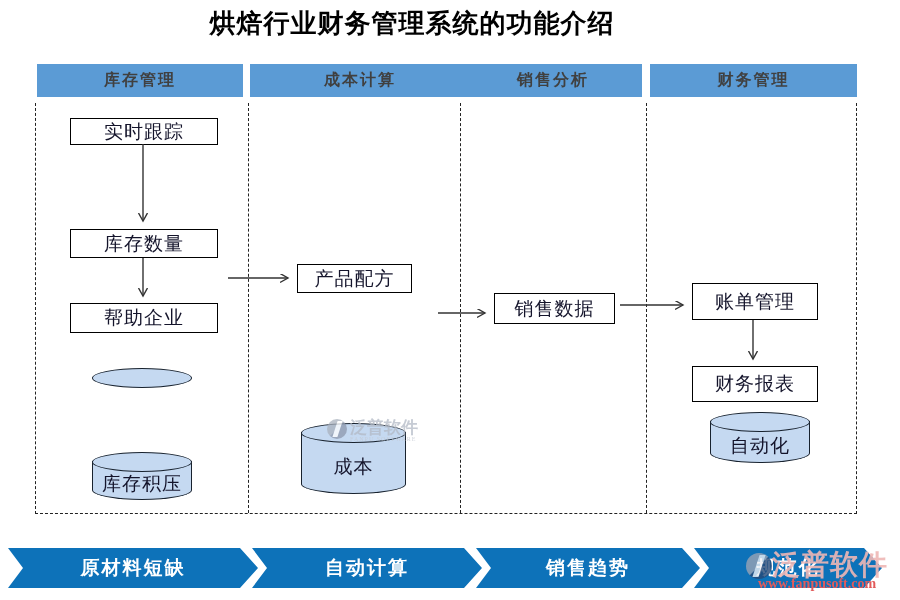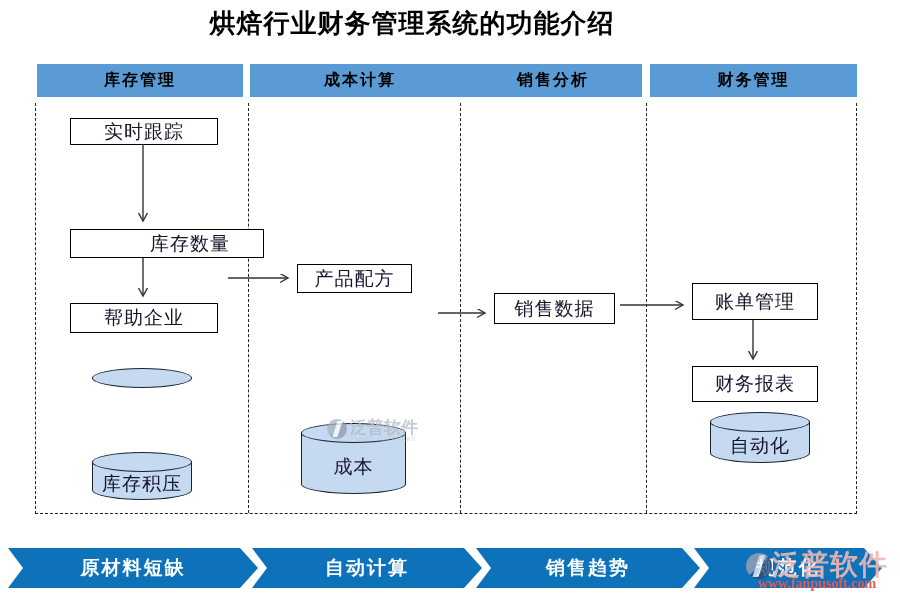--- a/index.html
+++ b/index.html
@@ -11,21 +11,21 @@
   .abs{position:absolute;}
 
   
   .title{
     left:0;top:6px;width:824px;text-align:center;
     font-size:26px;font-weight:bold;color:#000;letter-spacing:1px;
   }
 
   
   .col-header{
-    height:33px;background:#5B9BD5;color:#000000;
+    height:33px;background:#5B9BD5;color:#404040;
     display:flex;align-items:center;justify-content:center;
     font-size:16px;font-weight:bold;letter-spacing:2px;
   }
   .h1{left:37px;top:64px;width:206px;}
   .h2{left:250px;top:64px;width:220px;}
   .h3{left:464px;top:64px;width:178px;}
   .h4{left:650px;top:64px;width:207px;}
 
   
   .lanes{
@@ -36,21 +36,21 @@
   .lane-sep{position:absolute;top:0;bottom:0;width:0;border-left:1.5px dashed #222;}
   .sep1{left:212px;} .sep2{left:424px;} .sep3{left:610px;}
 
   
   .node-box{
     background:#fff;border:1.6px solid #000;
     display:flex;align-items:center;justify-content:center;
     font-size:19px;color:#14142b;letter-spacing:1px;
   }
   .b-track  {left:70px; top:118px;width:146px;height:25px;}
-  .b-qty    {left:70px; top:229px;width:146px;height:27px;padding-left:46px;}
+  .b-qty    {left:70px; top:229px;width:146px;height:27px;}
   .b-help   {left:70px; top:303px;width:146px;height:28px;}
   .b-formula{left:297px;top:264px;width:113px;height:27px;}
   .b-sales  {left:494px;top:293px;width:119px;height:29px;}
   .b-bill   {left:692px;top:283px;width:124px;height:35px;}
   .b-report {left:692px;top:366px;width:124px;height:34px;}
 
   
   .cyl{position:absolute;}
   .cyl .top{
     position:absolute;left:0;right:0;top:0;height:18px;

